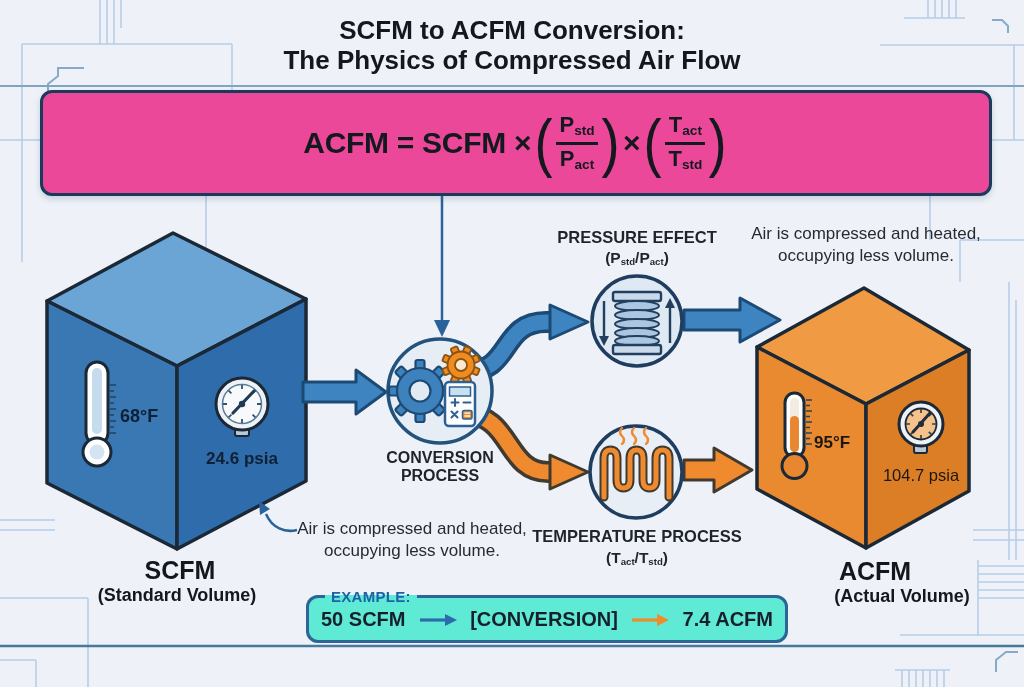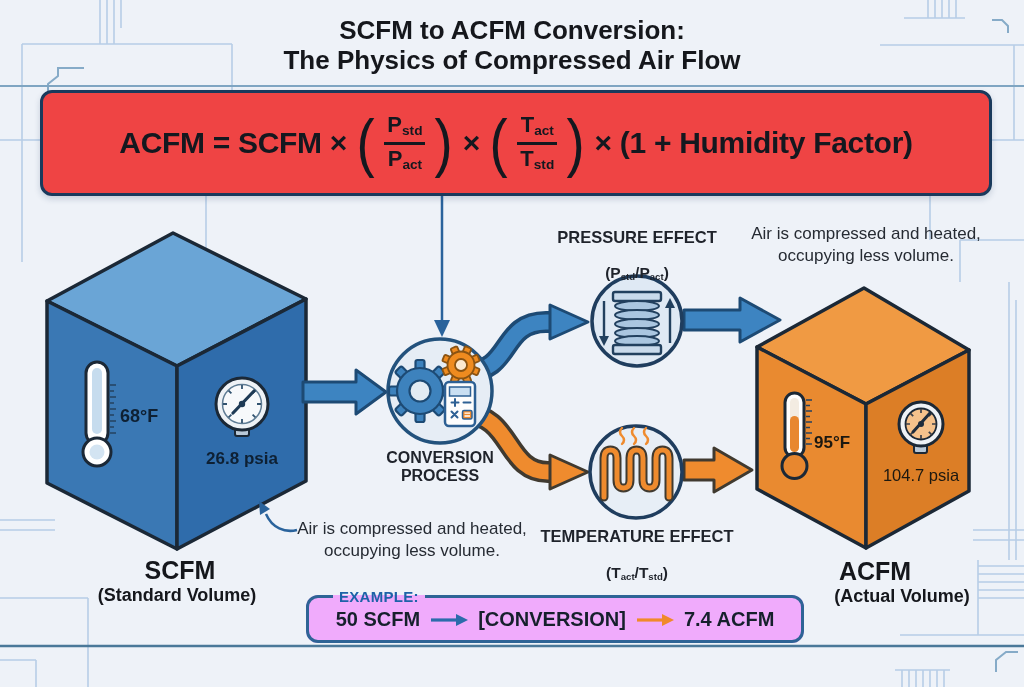--- a/index.html
+++ b/index.html
@@ -3,40 +3,40 @@
 <meta charset="utf-8">
 <style>
   html,body{margin:0;padding:0;background:#dfe6ef;}
   #canvas{position:relative;width:1024px;height:687px;overflow:hidden;background:#eef2f8;
           font-family:"Liberation Sans",sans-serif;}
   #gfx{position:absolute;left:0;top:0;}
   .txt{position:absolute;white-space:nowrap;color:#20242c;font-family:"Liberation Sans",sans-serif;}
   .ctr{transform:translateX(-50%);text-align:center;}
   .title-line{font-size:26px;font-weight:800;color:#15171c;line-height:1.25;}
   
-  .formula-box{position:absolute;left:40px;top:90px;width:946px;height:100px;background:#ef4444;
+  .formula-box{position:absolute;left:40px;top:90px;width:946px;height:100px;background:#ec4899;
                border:3.5px solid #1a3a5c;border-radius:12px;box-shadow:0 3px 6px rgba(20,50,90,.18);
-               display:flex;align-items:center;justify-content:center;gap:8px;}
+               display:flex;align-items:center;justify-content:center;gap:2px;}
   .ftxt{font-size:30px;font-weight:800;color:#14181f;letter-spacing:-0.3px;}
   .paren{font-size:64px;font-weight:400;color:#14181f;line-height:58px;transform:scaleX(.85);}
   .frac{display:inline-flex;flex-direction:column;align-items:center;}
   .frac .row{font-size:22px;font-weight:800;color:#14181f;line-height:1;padding:2px 3px;}
   .frac .bar{height:3px;background:#14181f;width:100%;margin:1.5px 0;}
   .sub{font-size:.62em;font-weight:800;vertical-align:-0.22em;}
   
   .eff-title{font-size:16.5px;font-weight:800;color:#1f232b;}
-  .eff-formula{font-size:15.5px;font-weight:800;color:#1f232b;margin-top:16px;}
+  .eff-formula{font-size:15.5px;font-weight:800;color:#1f232b;margin-top:1px;}
   .note{font-size:17px;font-weight:400;color:#262b33;line-height:1.32;}
   .cube-big{font-size:25px;font-weight:800;color:#15171c;}
   .cube-sub{font-size:18px;font-weight:800;color:#15171c;}
   
-  fieldset.example{position:absolute;left:306px;top:588px;width:452px;margin:0;padding:3px 20px 9px;
-                   border:3px solid #2e6496;border-radius:12px;background:#f0abfc;}
+  fieldset.example{position:absolute;left:306px;top:588px;width:452px;margin:0;padding:3px 12px 9px;
+                   border:3px solid #2e6496;border-radius:12px;background:#5eead4;}
   fieldset.example legend{font-size:15px;font-weight:800;color:#1d62a8;padding:0 6px;margin-left:4px;letter-spacing:.3px;}
-  .example-row{display:flex;align-items:center;justify-content:center;gap:9px;
+  .example-row{display:flex;align-items:center;justify-content:space-between;gap:9px;
                font-size:20px;font-weight:800;color:#16202c;}
   .example-row svg{display:block;}
 </style>
 </head>
 <body>
 
 <div id="canvas">
 
 <svg id="gfx" width="1024" height="687" viewBox="0 0 1024 687">
 
@@ -223,45 +223,44 @@
   </span>
   <span class="paren">)</span>
   <span class="ftxt">×</span>
   <span class="paren">(</span>
   <span class="frac">
     <span class="row"><span>T</span><span class="sub">act</span></span>
     <span class="bar"></span>
     <span class="row"><span>T</span><span class="sub">std</span></span>
   </span>
   <span class="paren">)</span>
-  <span class="ftxt">× (1 + Humidity Factor)</span>
 </div>
 
 <div class="txt ctr eff-title" style="left:637px;top:228px;">PRESSURE EFFECT</div>
 <div class="txt ctr eff-formula" style="left:637px;top:248px;">
   <span>(P</span><span class="sub">std</span><span>/P</span><span class="sub">act</span><span>)</span>
 </div>
-<div class="txt ctr eff-title" style="left:637px;top:527px;">TEMPERATURE EFFECT</div>
+<div class="txt ctr eff-title" style="left:637px;top:527px;">TEMPERATURE PROCESS</div>
 <div class="txt ctr eff-formula" style="left:637px;top:548px;">
   <span>(T</span><span class="sub">act</span><span>/T</span><span class="sub">std</span><span>)</span>
 </div>
 
 <div class="txt ctr" style="left:440px;top:449px;width:150px;white-space:normal;font-size:16px;font-weight:700;line-height:1.15;color:#1f232b;">CONVERSION PROCESS</div>
 
 <div class="txt ctr note" style="left:866px;top:223px;">
   <span>Air is compressed and heated,</span><br>
   <span>occupying less volume.</span>
 </div>
 <div class="txt ctr note" style="left:412px;top:518px;">
   <span>Air is compressed and heated,</span><br>
   <span>occupying less volume.</span>
 </div>
 
 <div class="txt" style="left:120px;top:406px;font-size:18px;font-weight:800;color:#0e2033;">68°F</div>
-<div class="txt ctr" style="left:242px;top:449px;font-size:17px;font-weight:800;color:#0e2033;">26.8 psia</div>
+<div class="txt ctr" style="left:242px;top:449px;font-size:17px;font-weight:800;color:#0e2033;">24.6 psia</div>
 <div class="txt" style="left:814px;top:433px;font-size:17px;font-weight:800;color:#1c1810;">95°F</div>
 <div class="txt ctr" style="left:921px;top:466px;font-size:16.5px;font-weight:400;color:#1c1810;">104.7 psia</div>
 
 <div class="txt ctr cube-big" style="left:180px;top:556px;">SCFM</div>
 <div class="txt ctr cube-sub" style="left:177px;top:585px;">(Standard Volume)</div>
 <div class="txt ctr cube-big" style="left:866px;top:557px;margin-left:9px;">ACFM</div>
 <div class="txt ctr cube-sub" style="left:902px;top:586px;">(Actual Volume)</div>
 
 <fieldset class="example">
   <legend>EXAMPLE:</legend>

